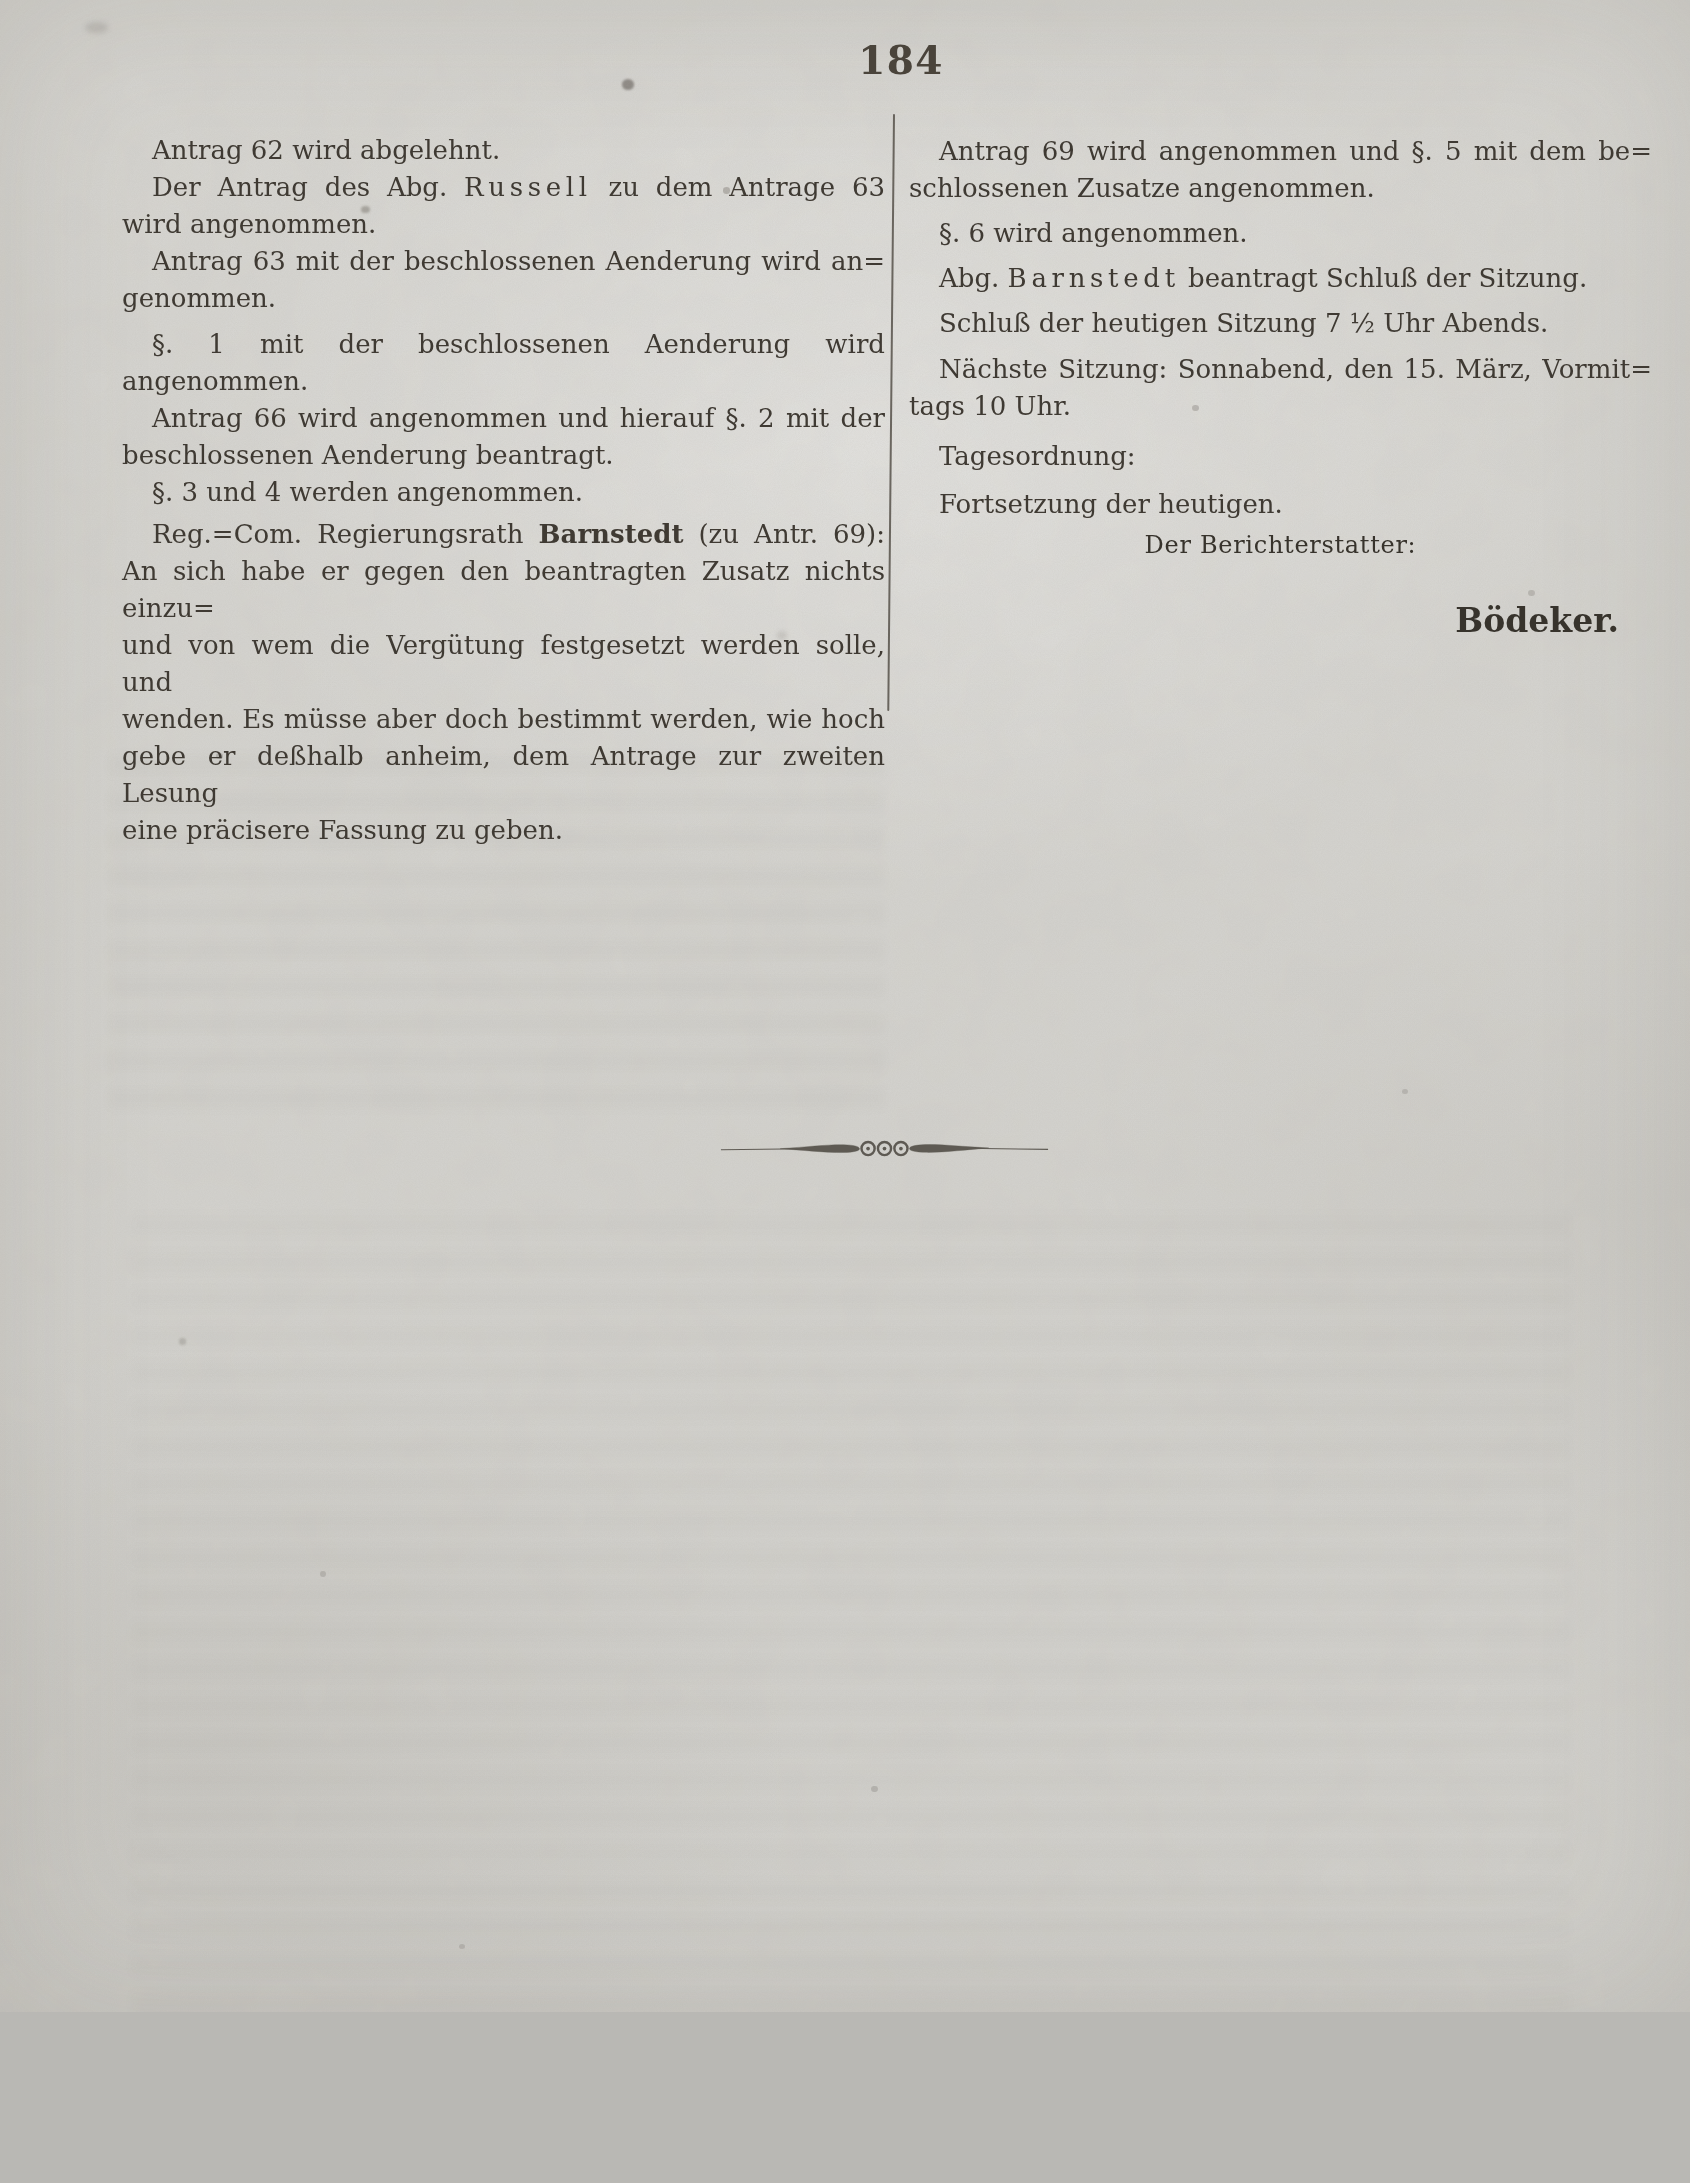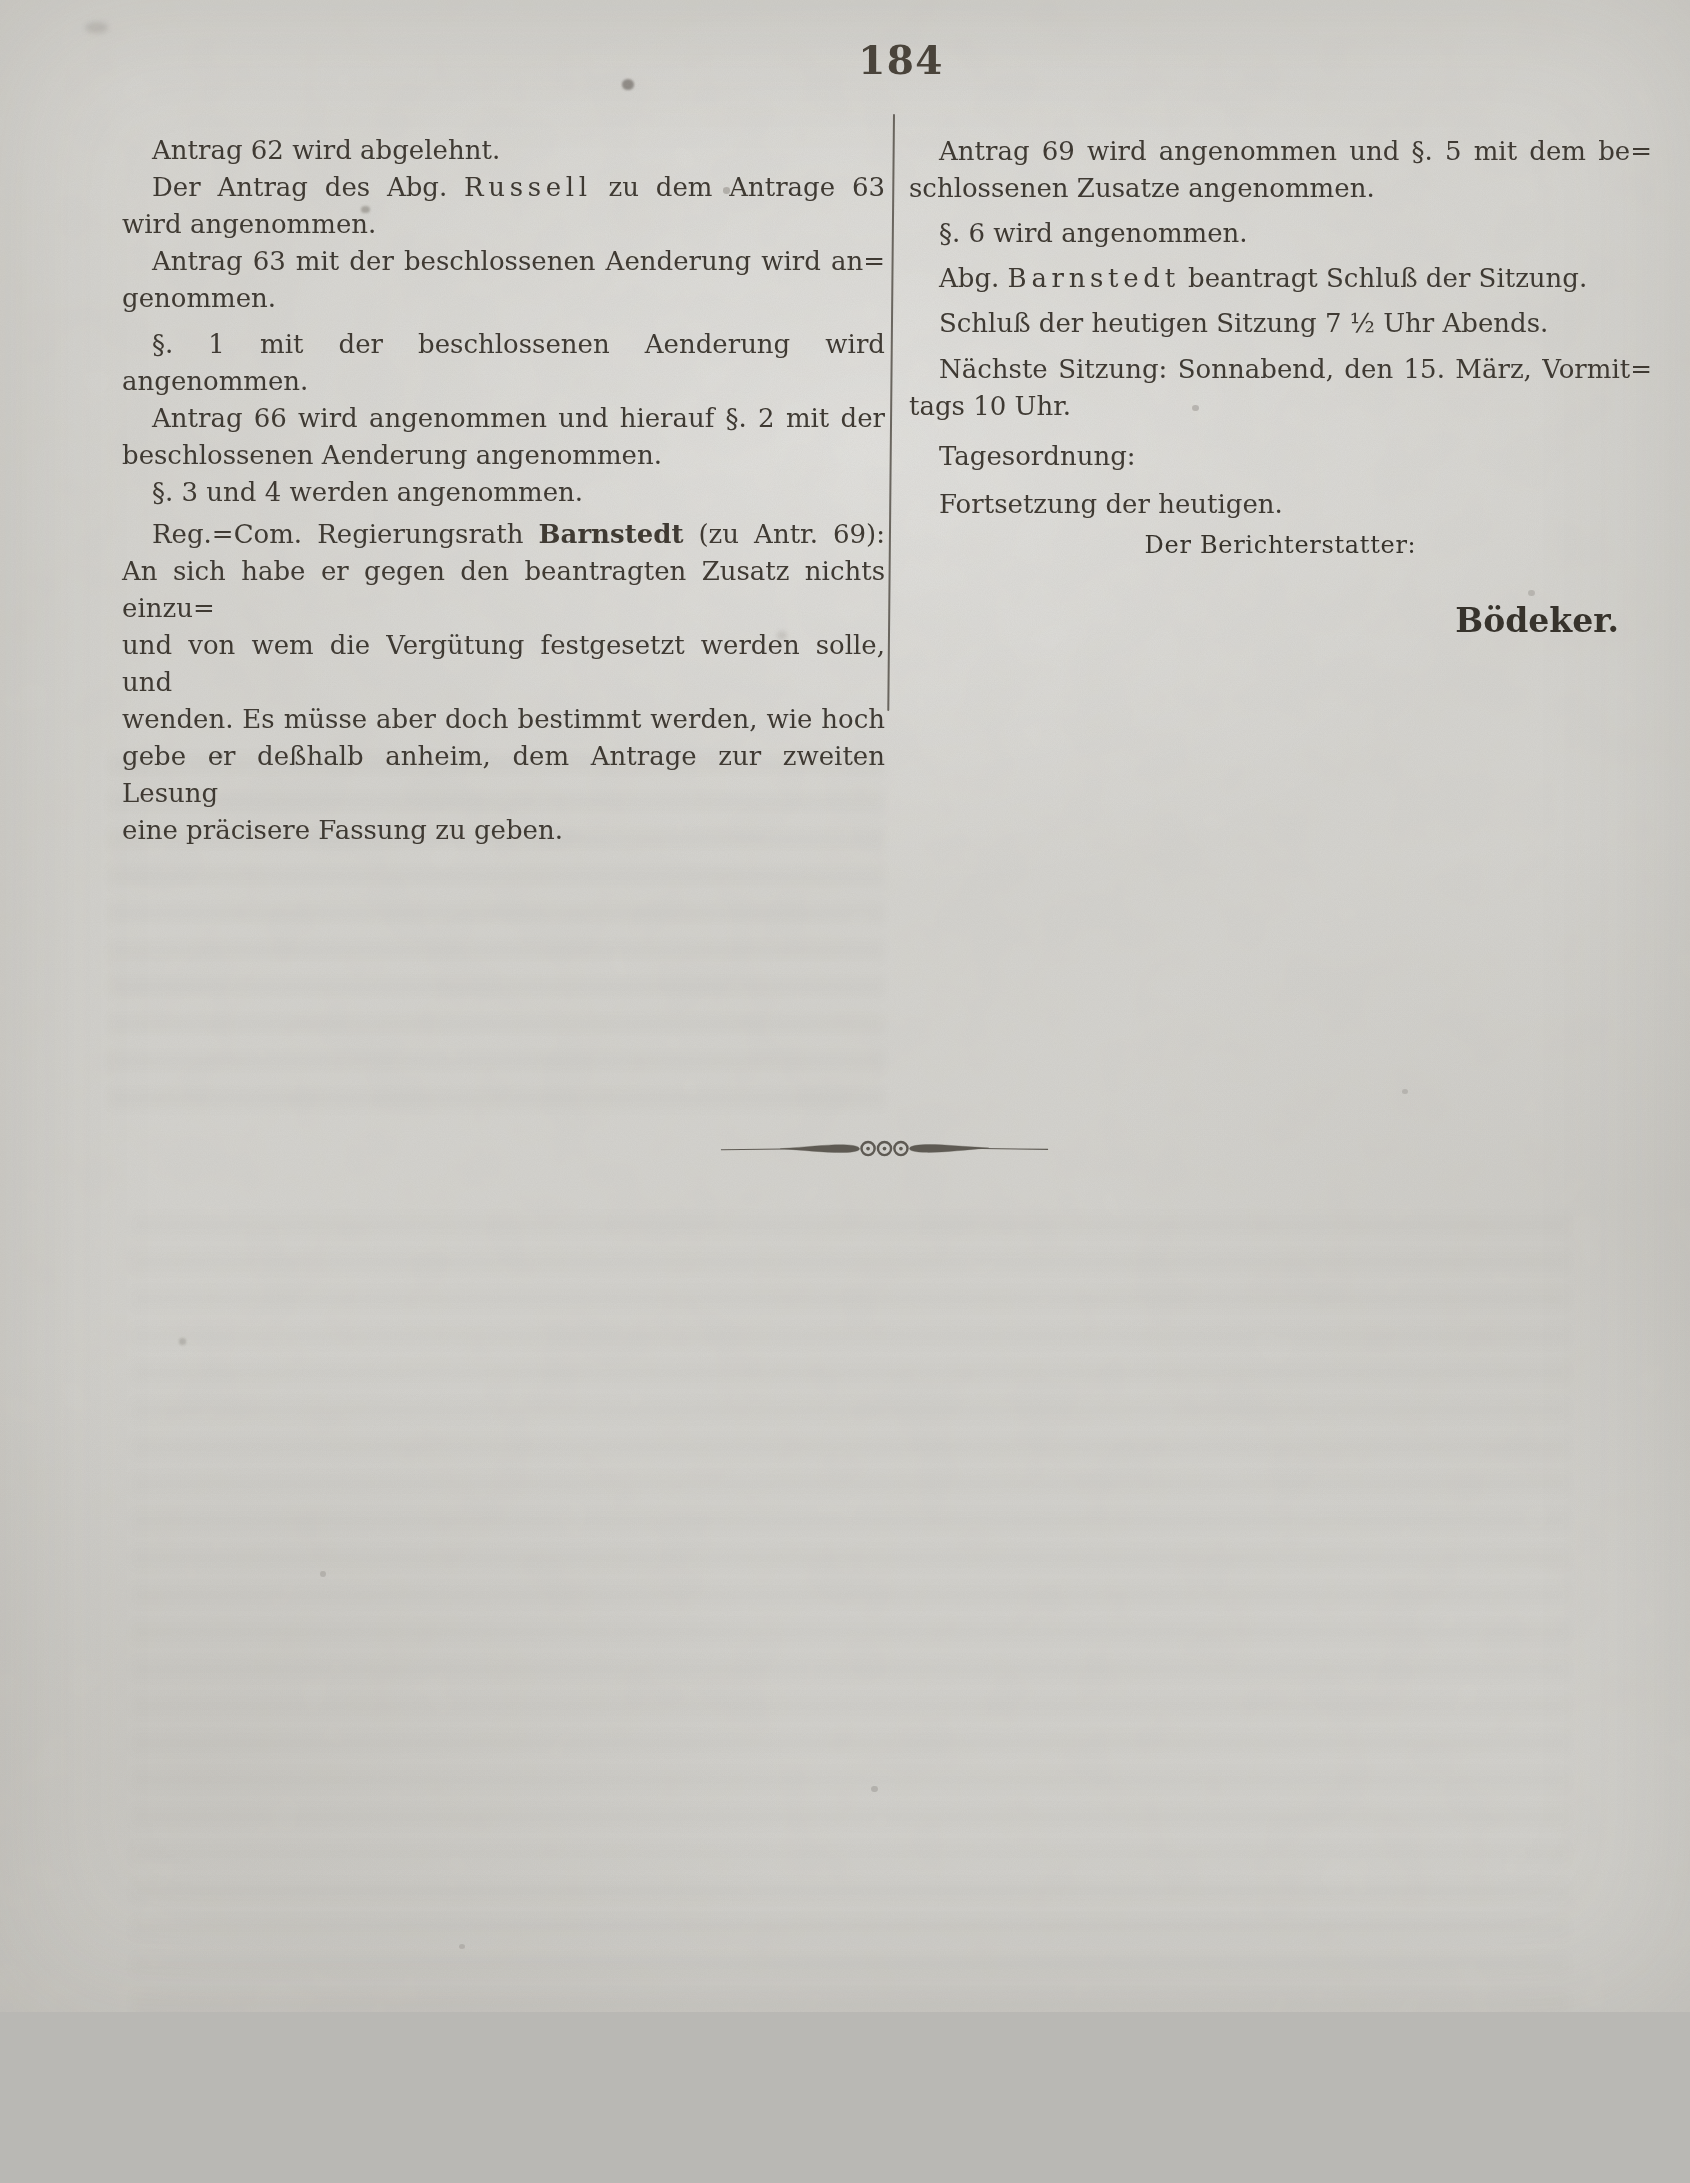--- a/index.html
+++ b/index.html
@@ -101,21 +101,21 @@
         </div>
         <div class="para">
           <div class="line first just"><span>Antrag 63 mit der beschlossenen Aenderung wird an=</span></div>
           <div class="line"><span>genommen.</span></div>
         </div>
         <div class="para">
           <div class="line first"><span>§. 1 mit der beschlossenen Aenderung wird angenommen.</span></div>
         </div>
         <div class="para">
           <div class="line first just"><span>Antrag 66 wird angenommen und hierauf §. 2 mit der</span></div>
-          <div class="line"><span>beschlossenen Aenderung angenommen.</span></div>
+          <div class="line"><span>beschlossenen Aenderung beantragt.</span></div>
         </div>
         <div class="para">
           <div class="line first"><span>§. 3 und 4 werden angenommen.</span></div>
         </div>
         <div class="para">
           <div class="line first just"><span>Reg.=Com. Regierungsrath </span><span class="b">Barnstedt</span><span> (zu Antr. 69):</span></div>
           <div class="line just"><span>An sich habe er gegen den beantragten Zusatz nichts einzu=</span></div>
           <div class="line just"><span>und von wem die Vergütung festgesetzt werden solle, und</span></div>
           <div class="line just"><span>wenden.  Es müsse aber doch bestimmt werden, wie hoch</span></div>
           <div class="line just"><span>gebe er deßhalb anheim, dem Antrage zur zweiten Lesung</span></div>

